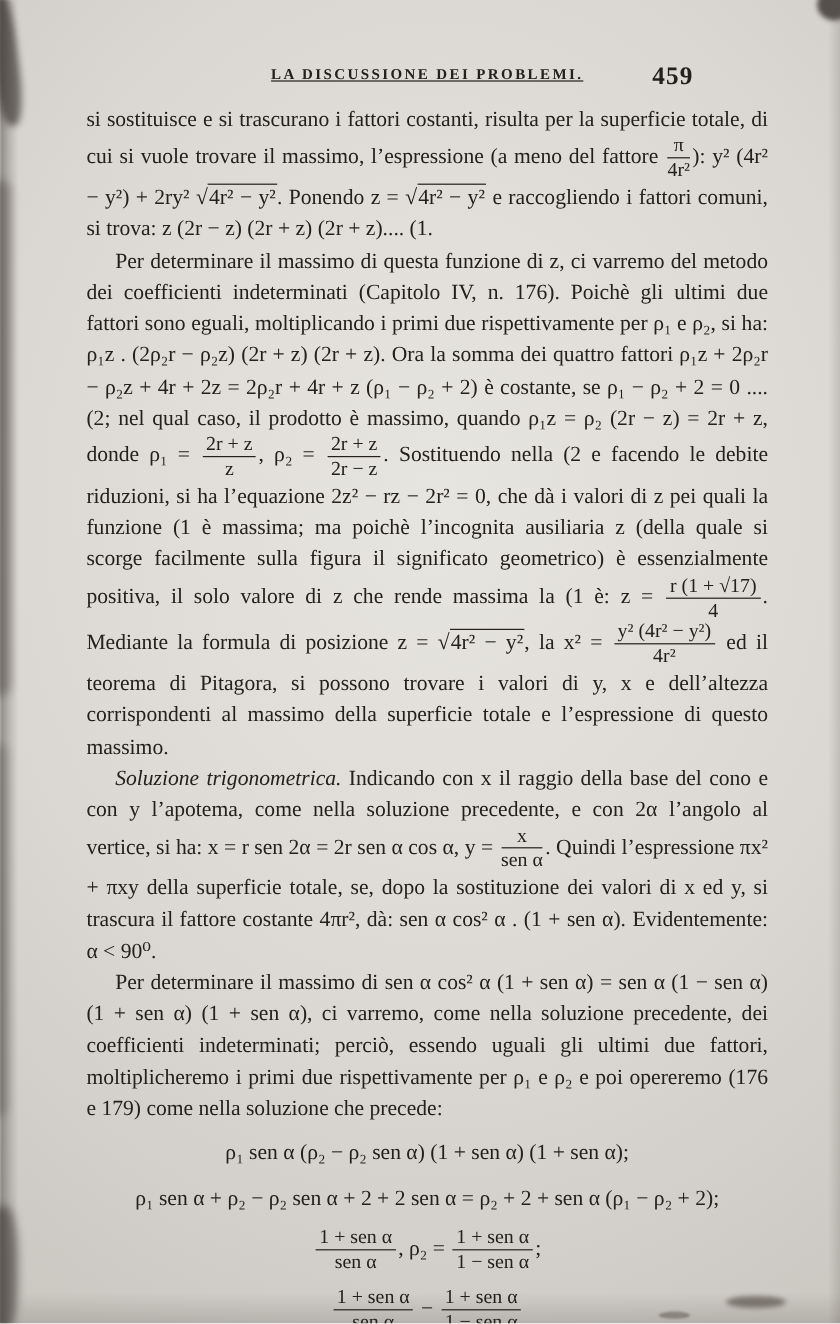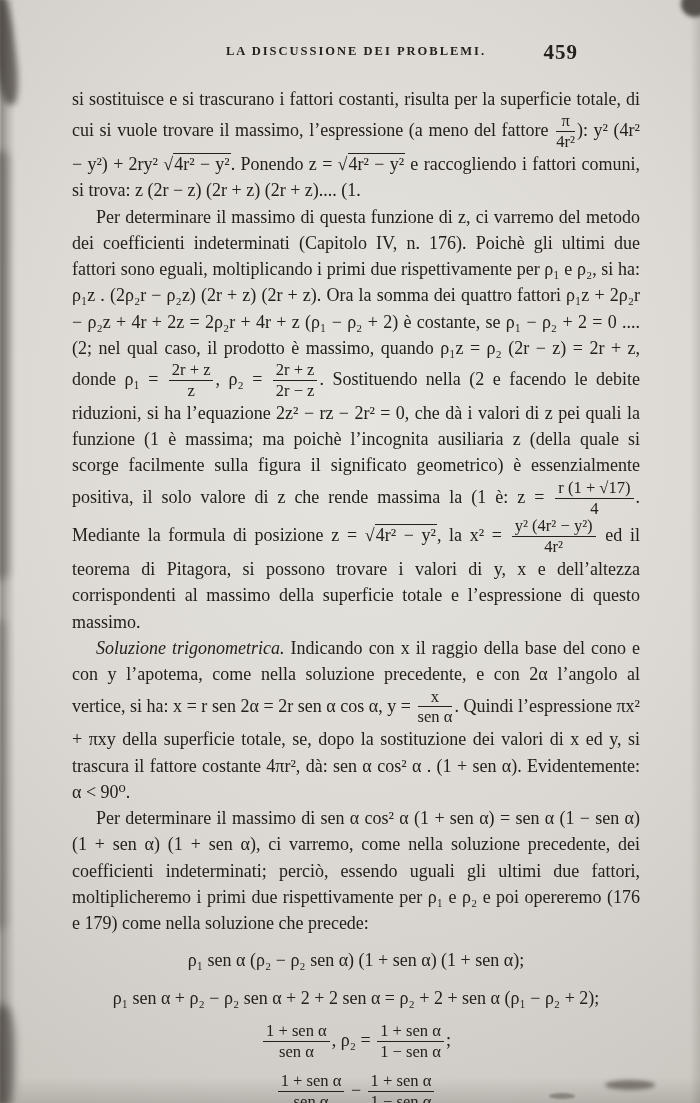--- a/index.html
+++ b/index.html
@@ -21,21 +21,21 @@
   .mark-bl{left:-11px;top:1005px;width:26px;height:105px;background:#2b251f;opacity:.5;border-radius:40%;filter:blur(4px);}
   .mark-tr{right:-9px;top:-9px;width:28px;height:26px;background:#1f1a16;opacity:.7;border-radius:50%;filter:blur(2px);}
   .smudge-br{right:45px;bottom:13px;width:50px;height:10px;background:#3a332b;opacity:.55;border-radius:50%;filter:blur(2px);}
   .dot-b1{right:125px;bottom:4px;width:26px;height:6px;background:#3a332b;opacity:.4;border-radius:50%;filter:blur(1px);}
   .edge-right{right:0;top:0;width:10px;height:100%;
     background:linear-gradient(270deg, rgba(90,84,76,.20), rgba(90,84,76,0));}
   .edge-bottom{left:0;bottom:0;width:100%;height:26px;
     background:linear-gradient(0deg, rgba(90,84,76,.22), rgba(90,84,76,0));}
 
   
-  .header{position:absolute;top:44px;left:72px;width:568px;z-index:2;}
+  .header{position:absolute;top:55px;left:72px;width:568px;z-index:2;text-decoration:underline;}
   .running-title{display:block;text-align:center;font-size:12.5px;font-weight:700;letter-spacing:2px;}
   .page-number{position:absolute;right:62px;top:-4px;font-size:21px;font-weight:700;letter-spacing:1px;}
 
   
   .body{position:absolute;left:72px;top:86px;width:568px;z-index:2;
     font-size:18px;line-height:1.46;text-align:justify;}
   .para{margin:0;}
   .para.indent{text-indent:24px;}
   .it{font-style:italic;}
 

